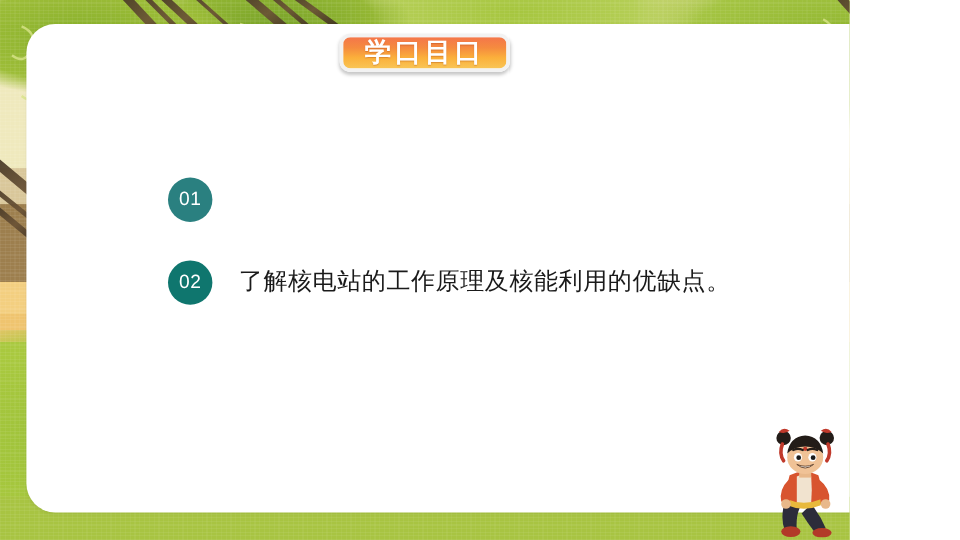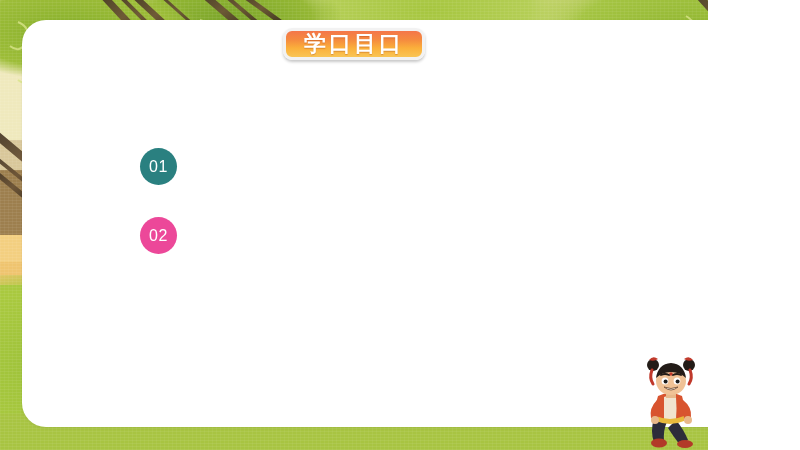--- a/index.html
+++ b/index.html
@@ -142,21 +142,21 @@
     height: 37px;
     border-radius: 50%;
     display: flex;
     align-items: center;
     justify-content: center;
     color: #ffffff;
     font-size: 16px;
     letter-spacing: .5px;
   }
   .obj-num.teal  { background: #2a8080; }
-  .obj-num.amber { background: #ec4899; text-align: right; }
+  .obj-num.amber { background: #0f766e; text-align: right; }
 
   .obj-text {
     margin-left: 22px;
     font-size: 20px;
     color: #1a1a1a;
     line-height: 1.35;
     letter-spacing: .5px;
     white-space: nowrap;
   }
 
@@ -246,20 +246,21 @@
     <div class="obj-row">
       <div class="obj-num teal">
         <span>01</span>
       </div>
     </div>
 
     <div class="obj-row">
       <div class="obj-num amber">
         <span>02</span>
       </div>
+      <div class="obj-text">了解核电站的工作原理及核能利用的优缺点。</div>
     </div>
 
   </div>
 
 
   <svg class="mascot" viewBox="0 0 58 92">
 
     <path d="M12,62 q-4,14 0,24 l10,0 q-1,-12 3,-20 z" fill="#2c2c3a"></path>
     <path d="M34,64 q8,10 12,20 l-8,5 q-7,-9 -12,-17 z" fill="#2c2c3a"></path>
 

